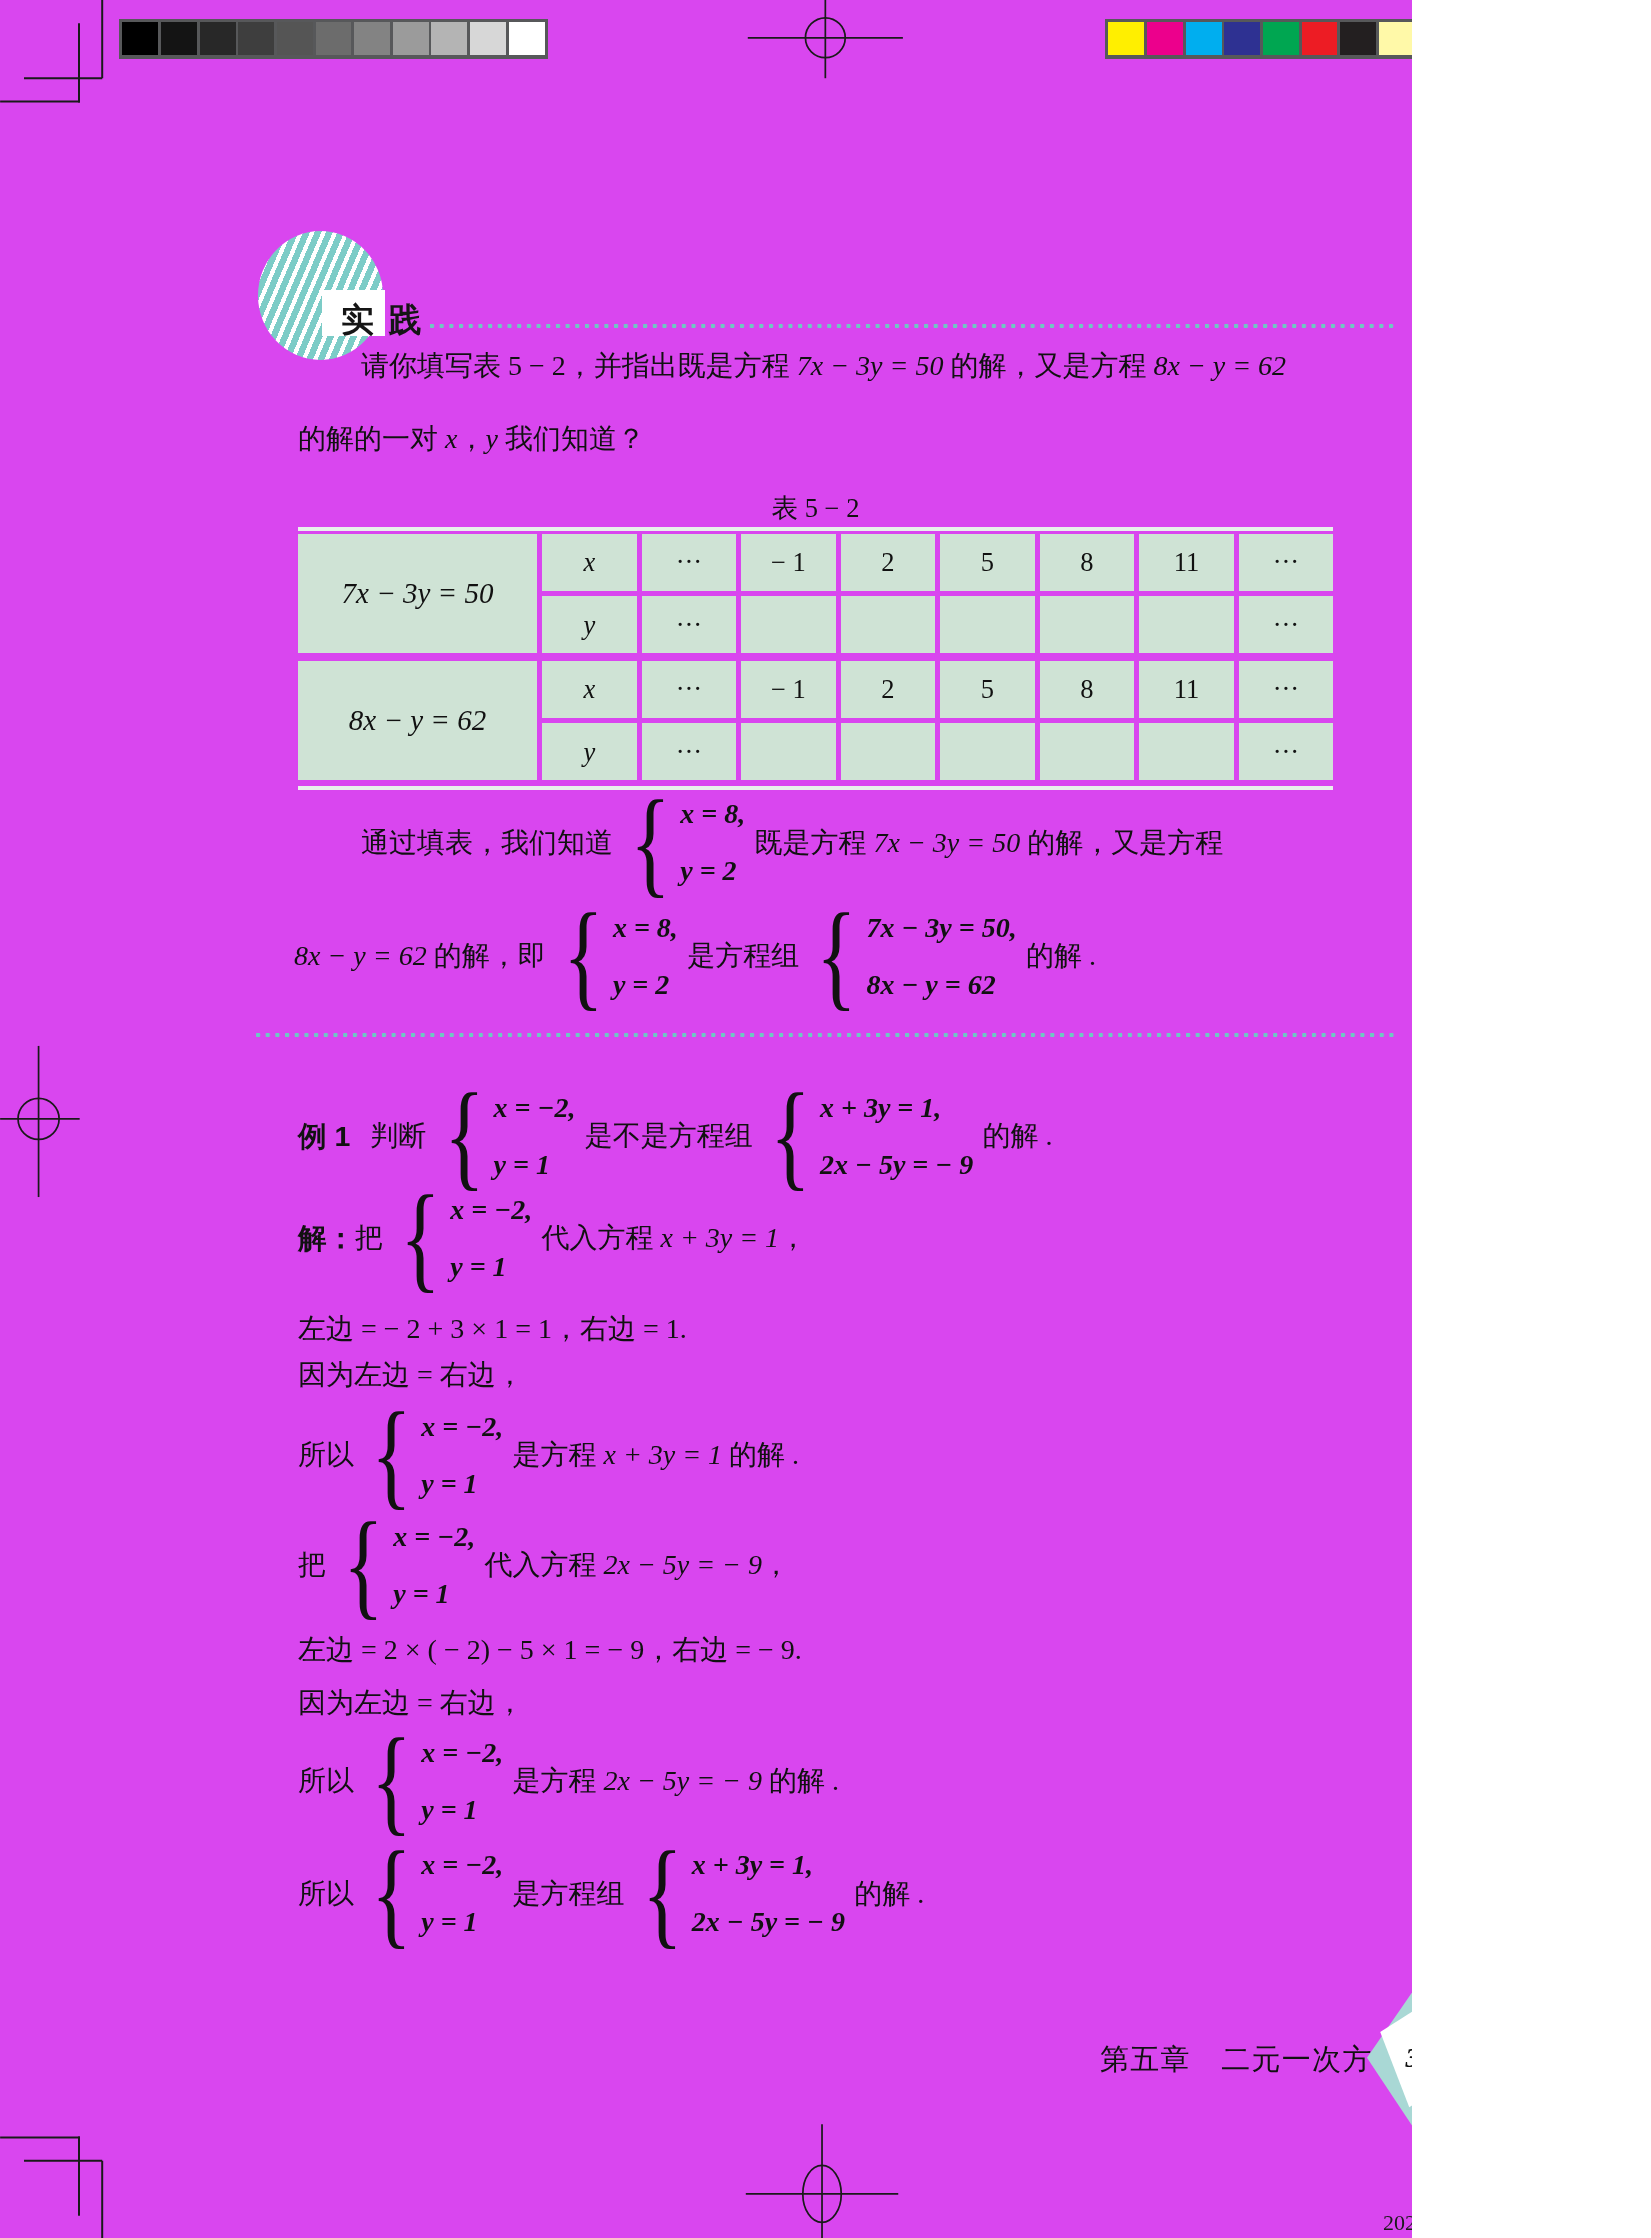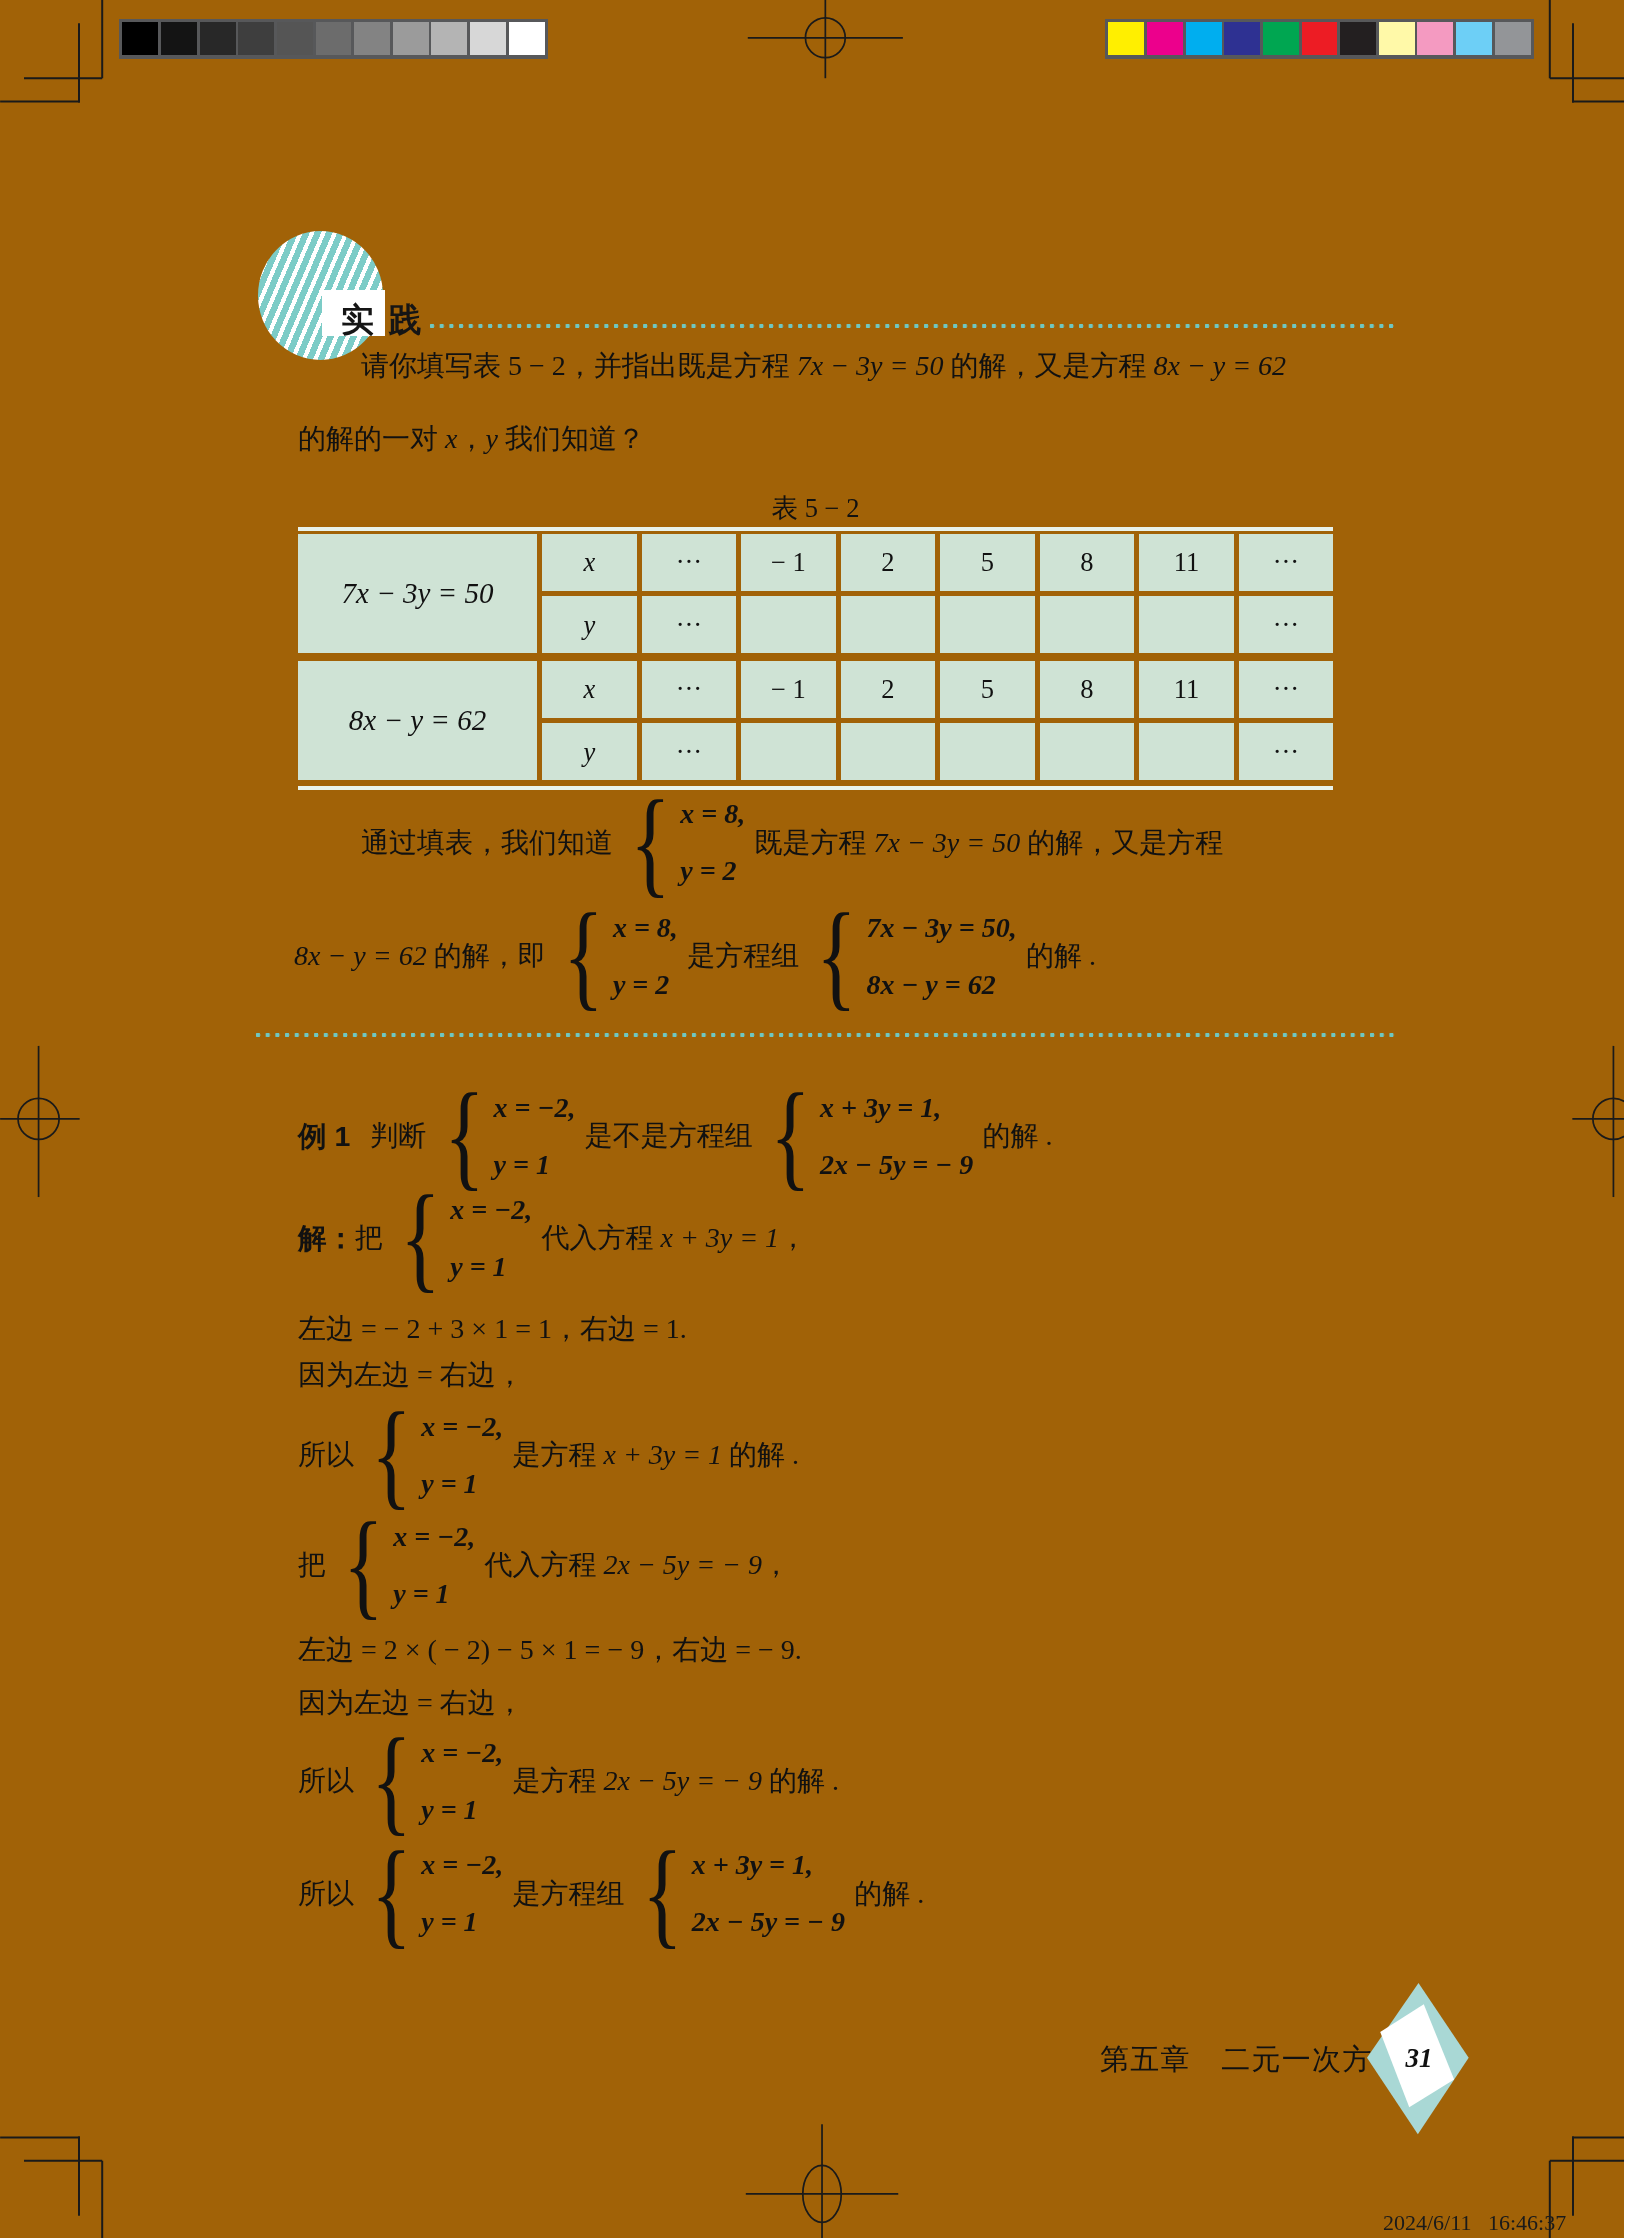--- a/index.html
+++ b/index.html
@@ -1,16 +1,16 @@
 <!DOCTYPE html>
 <html style="font-size:10.6px"><head>
 <meta charset="utf-8">
 <style>
   html,body{margin:0;padding:0;background:#ffffff;}
-  .page{position:relative;width:1624px;height:2239px;background:#a16207;overflow:hidden;
+  .page{position:relative;width:1412px;height:2239px;background:#d946ef;overflow:hidden;
         font-family:"Liberation Serif",serif;color:#111;}
   .abs{position:absolute;}
   .row{position:absolute;display:flex;align-items:center;white-space:pre;}
   .cn{font-size:28px;line-height:1.15;}
   .math{font-style:italic;font-size:28px;line-height:1.15;}
   .blabel{font-family:"Liberation Sans",sans-serif;font-weight:700;font-size:28.5px;line-height:1.1;}
   .sys{display:flex;align-items:center;margin:0 9.3px;}
   .sys .brace{font-size:118px;line-height:.8;font-weight:400;transform:scaleX(.72);
               transform-origin:center;font-style:normal;}
   .sys .lines{display:flex;flex-direction:column;gap:25px;margin-left:1.3px;}

